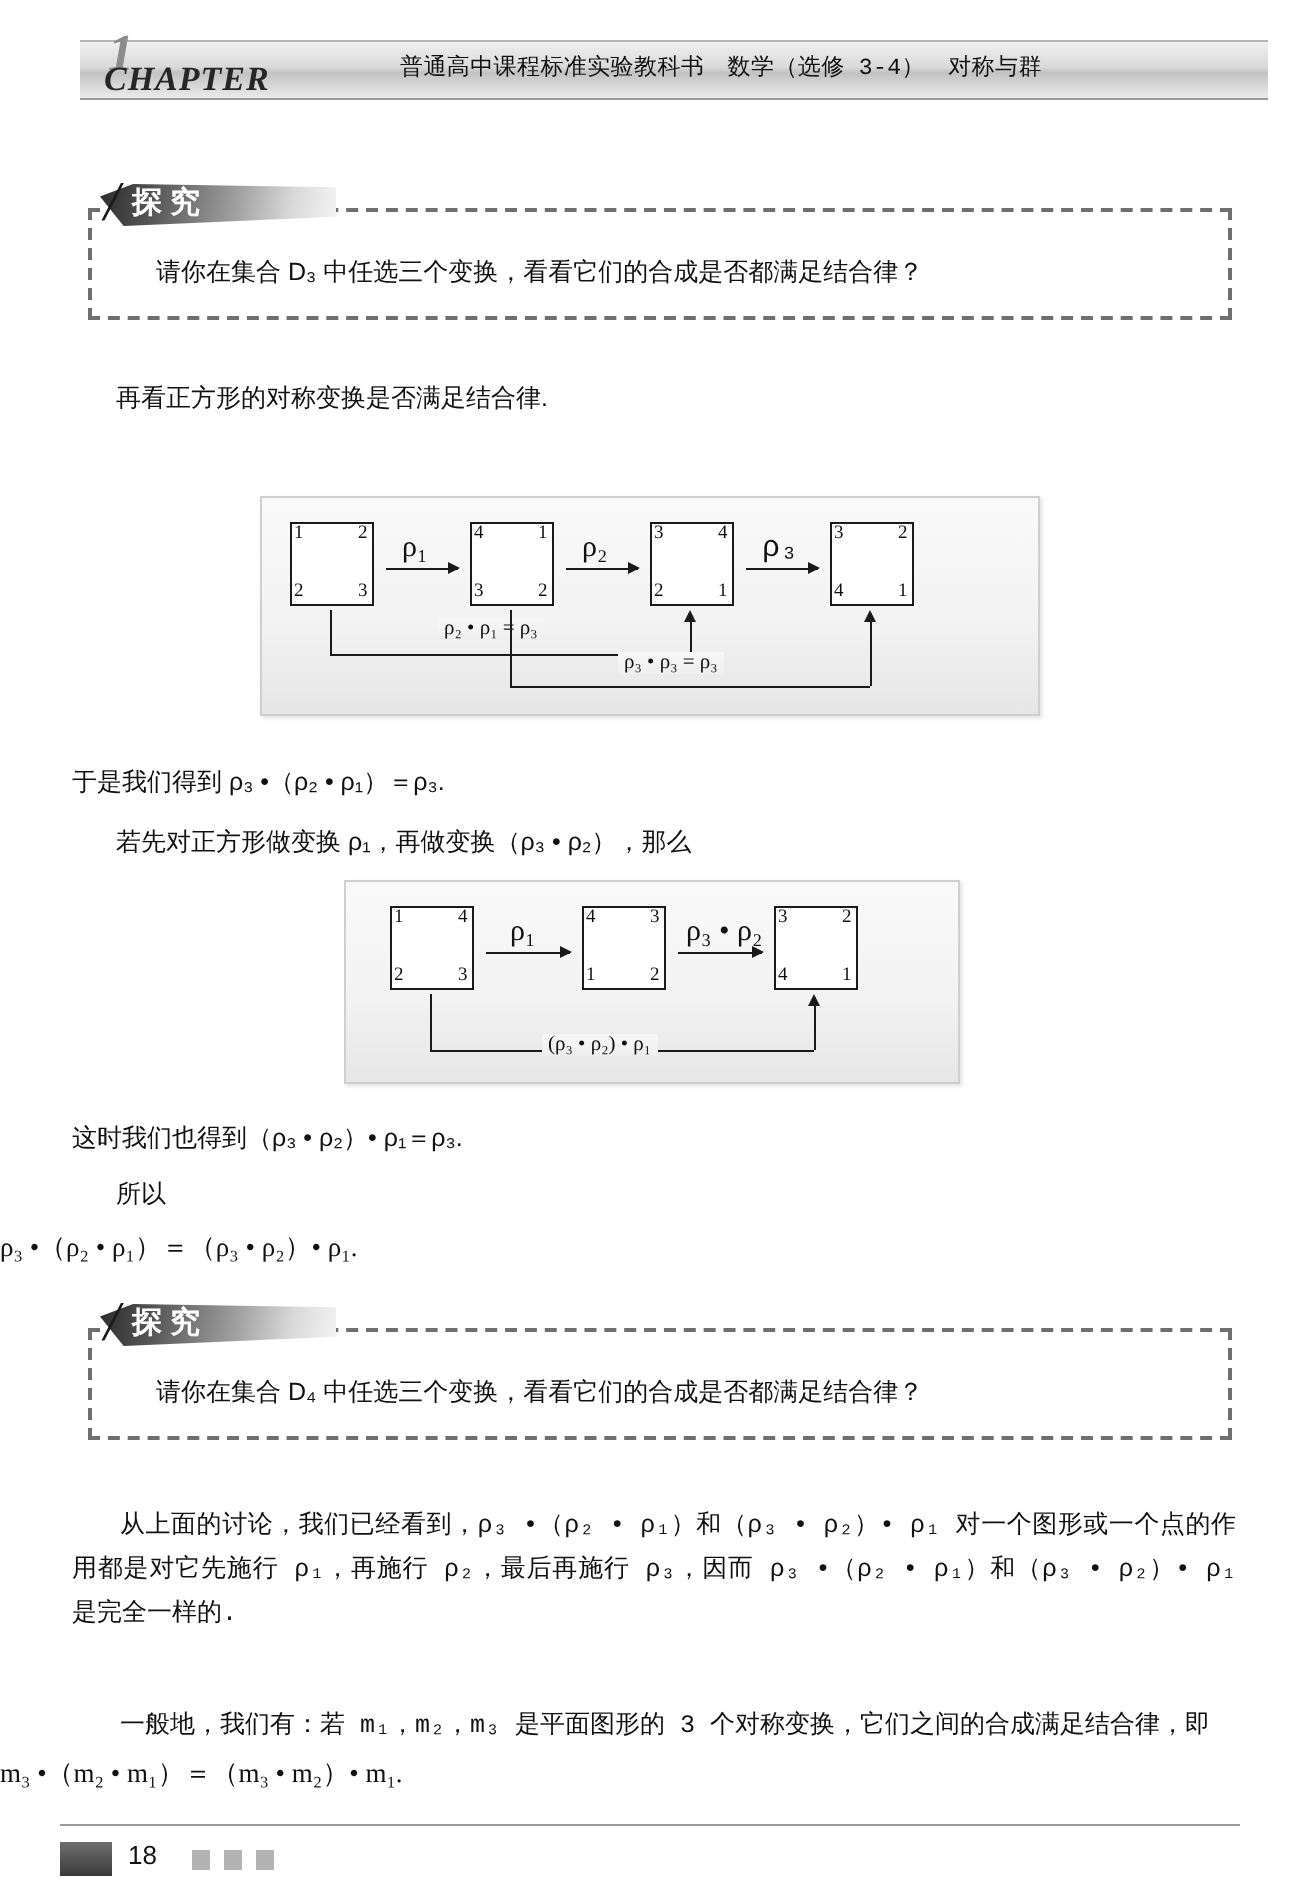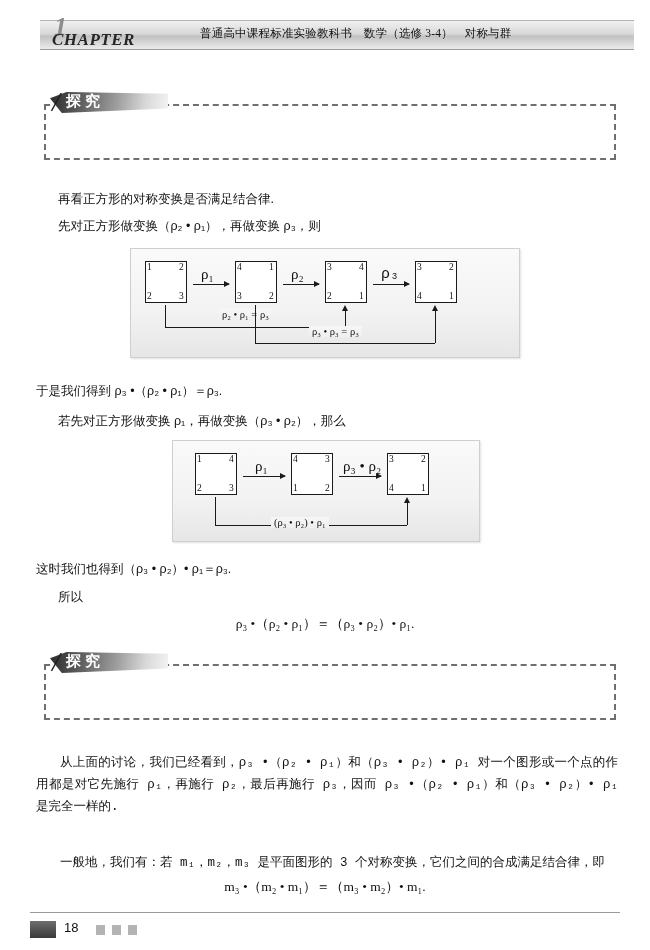--- a/index.html
+++ b/index.html
@@ -59,21 +59,21 @@
     font-family: "Liberation Serif", serif;
     font-style: italic;
     font-weight: bold;
     font-size: 17px;
     letter-spacing: 0.5px;
     color: #262626;
   }
   .header-title {
     position: absolute;
     left: 200px; top: 10px;
-    font-family: Liberation Serif, serif;
+    font-family: Liberation Mono, monospace;
     font-size: 11.5px;
     color: #111;
     white-space: nowrap;
     letter-spacing: 0.2px;
   }
 
   
   .explore-tag {
     position: absolute;
     width: 120px;
@@ -126,21 +126,20 @@
   }
   .para.wrap {
     white-space: normal;
     width: 520px;
     text-align: justify;
     font-family: Liberation Mono, monospace;
   }
   .centered-eq {
     position: absolute;
     width: 650px;
-    text-align: center;
     font-family: "Liberation Serif", serif;
     font-size: 13.5px;
     color: #111;
   }
 
   
   .figure {
     position: absolute;
     background: linear-gradient(to bottom, #fafafa 0%, #f2f2f2 60%, #e6e6e6 100%);
     border: 1px solid #cfcfcf;
@@ -245,23 +244,23 @@
     <div class="header-title">普通高中课程标准实验教科书　数学（选修 3-4）　对称与群</div>
   </div>
 
   <div class="dashed-box" style="left:44px; top:104px; width:572px; height:56px;"></div>
   <div class="tag-cover" style="left:50px; top:101px; width:116px;"></div>
   <div class="explore-tag" style="left:50px; top:90px;">
     <div class="swoosh"></div>
     <div class="slash">/</div>
     <div class="label">探究</div>
   </div>
+  <div class="para" style="left:78px; top:125px;">请你在集合 D₃ 中任选三个变换，看看它们的合成是否都满足结合律？</div>
 
   <div class="para" style="left:58px; top:188px;">再看正方形的对称变换是否满足结合律.</div>
-  <div class="para" style="left:58px; top:215px;">先对正方形做变换（ρ₂ • ρ₁），再做变换 ρ₃，则</div>
 
   <div class="figure" style="left:130px; top:248px; width:390px; height:110px;">
 
     <div class="sq" style="left:14px; top:12px; width:42px; height:42px;"></div>
     <div class="corner" style="left:16px; top:13px;">1</div>
     <div class="corner" style="left:48px; top:13px;">2</div>
     <div class="corner" style="left:16px; top:42px;">2</div>
     <div class="corner" style="left:48px; top:42px;">3</div>
 
     <div class="arrow-h" style="left:62px; top:35px; width:36px;"></div>
@@ -344,20 +343,21 @@
   <div class="para" style="left:58px; top:586px;">所以</div>
   <div class="centered-eq" style="left:0px; top:615px;">ρ₃ •（ρ₂ • ρ₁）＝（ρ₃ • ρ₂）• ρ₁.</div>
 
   <div class="dashed-box" style="left:44px; top:664px; width:572px; height:56px;"></div>
   <div class="tag-cover" style="left:50px; top:661px; width:116px;"></div>
   <div class="explore-tag" style="left:50px; top:650px;">
     <div class="swoosh"></div>
     <div class="slash">/</div>
     <div class="label">探究</div>
   </div>
+  <div class="para" style="left:78px; top:685px;">请你在集合 D₄ 中任选三个变换，看看它们的合成是否都满足结合律？</div>
 
   <div class="para wrap" style="left:36px; top:752px; width:582px; text-indent:24px;">从上面的讨论，我们已经看到，ρ₃ •（ρ₂ • ρ₁）和（ρ₃ • ρ₂）• ρ₁ 对一个图形或一个点的作用都是对它先施行 ρ₁，再施行 ρ₂，最后再施行 ρ₃，因而 ρ₃ •（ρ₂ • ρ₁）和（ρ₃ • ρ₂）• ρ₁ 是完全一样的.</div>
   <div class="para wrap" style="left:36px; top:824px; width:582px; text-indent:24px;margin-top:28px;">一般地，我们有：若 m₁，m₂，m₃ 是平面图形的 3 个对称变换，它们之间的合成满足结合律，即</div>
   <div class="centered-eq" style="left:0px; top:878px;">m₃ •（m₂ • m₁）＝（m₃ • m₂）• m₁.</div>
 
   <div class="footer-rule"></div>
   <div class="footer-block"></div>
   <div class="page-num">18</div>
   <div class="footer-dashes" style="left:96px;"></div>
   <div class="footer-dashes" style="left:112px;"></div>

